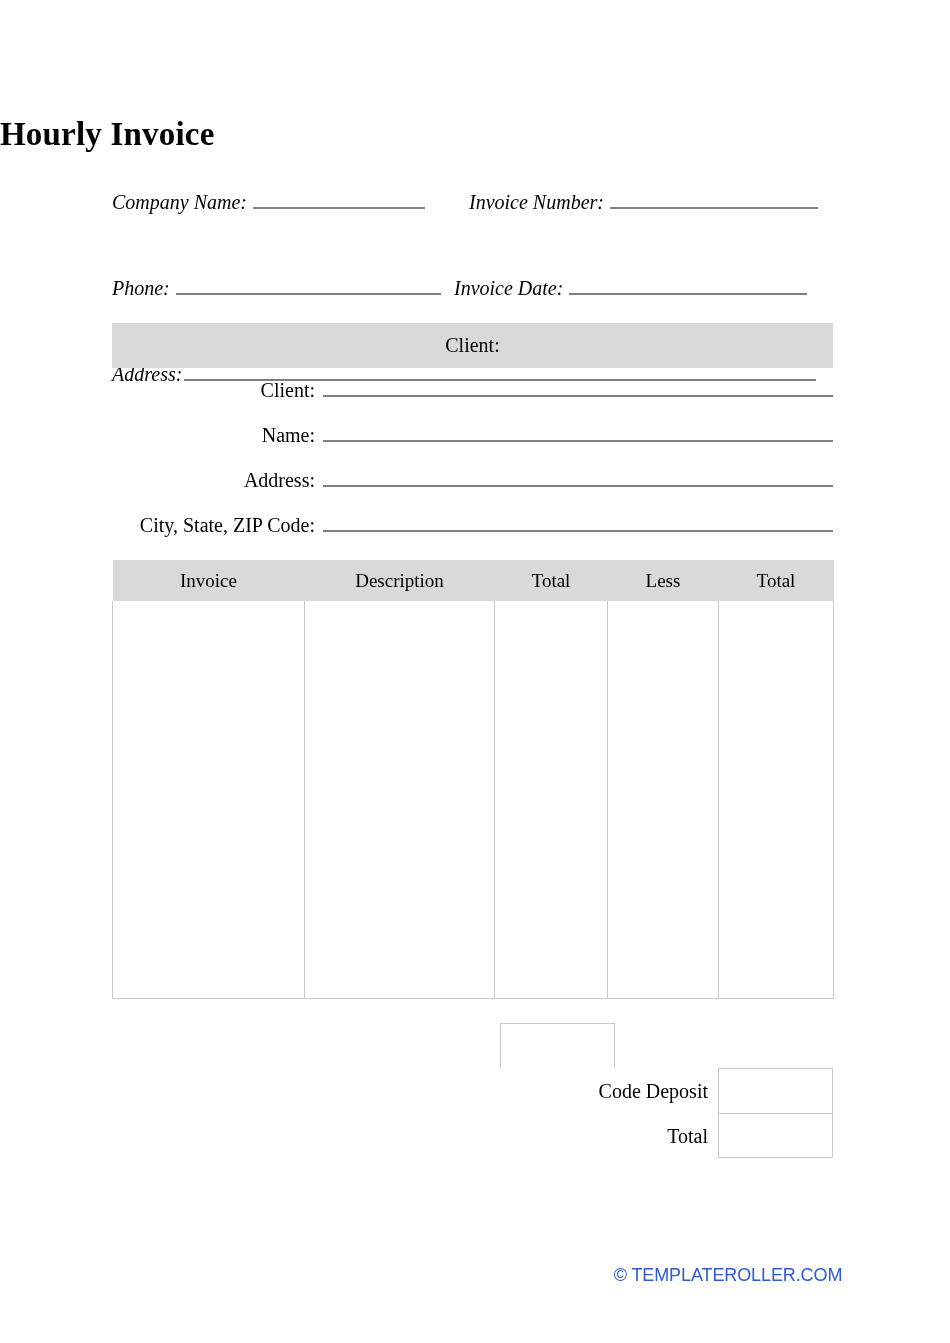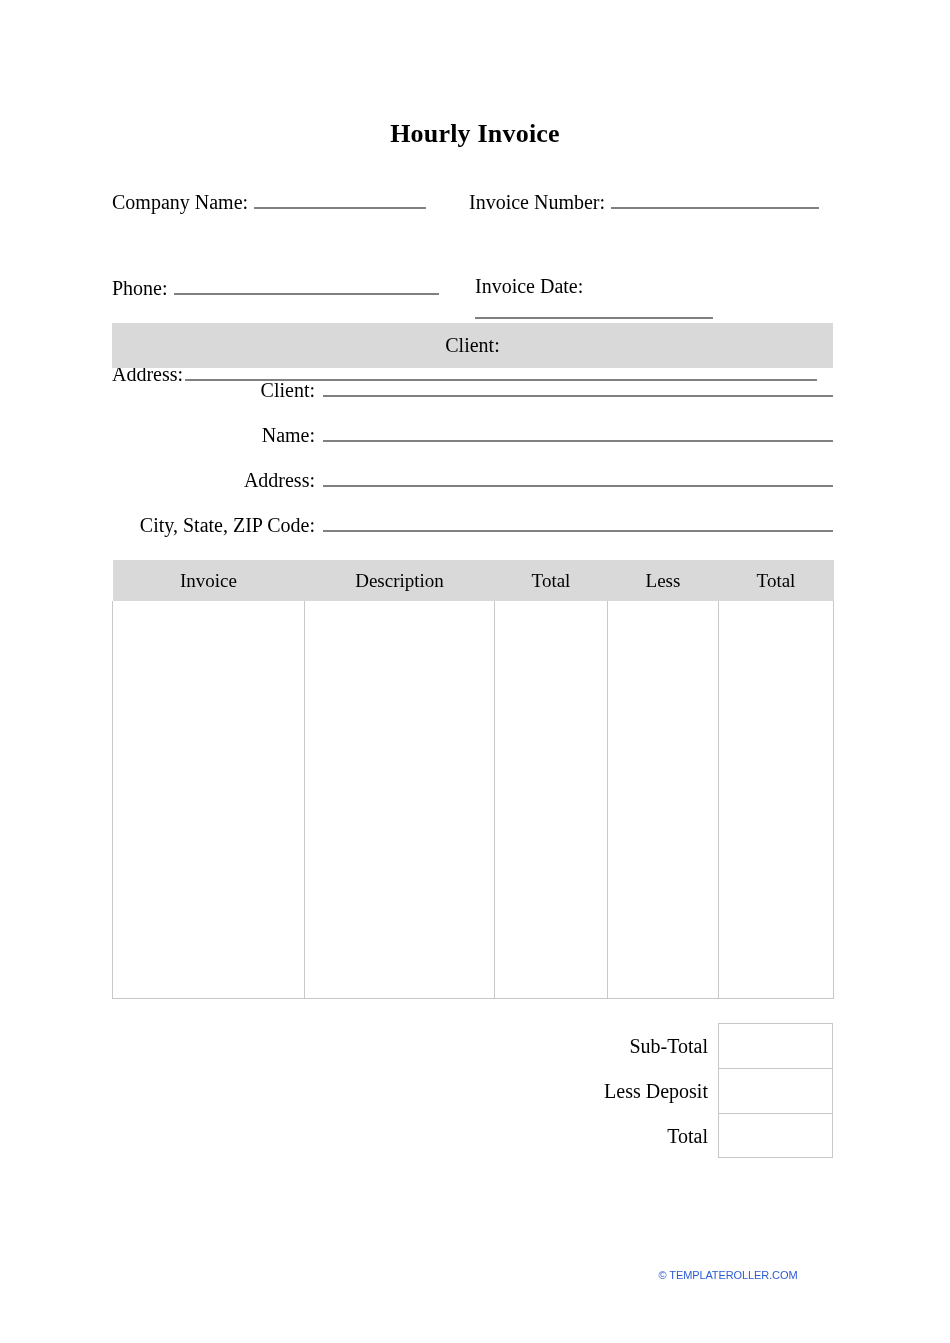--- a/index.html
+++ b/index.html
@@ -23,22 +23,22 @@
     height: 1343px;
     background: #ffffff;
   }
 
   
   .title {
     position: absolute;
     left: 0;
     top: 113px;
     width: 950px;
-    text-align: center;
-    font-size: 26px;
+    text-align: left;
+    font-size: 33px;
     font-weight: bold;
     letter-spacing: 0.2px;
     line-height: 42px;
   }
 
   
   .topform {
     position: absolute;
     left: 112px;
     top: 188px;
@@ -46,41 +46,42 @@
   }
   .form-row {
     position: relative;
     height: 43px;
   }
   .fld {
     position: absolute;
     display: flex;
     align-items: baseline;
     white-space: nowrap;
+    font-style: italic;
   }
   .fld .lbl {
     font-size: 20px;
     line-height: 24px;
   }
   .fld .rule {
     display: inline-block;
     border-bottom: 2px solid #808080;
     height: 19px;
     margin-left: 6px;
   }
   .fld.tight .rule { margin-left: 2px; }
 
   .f-company  { left: 0px;   top: 0px; }
   .f-company  .rule { width: 172px; }
   .f-invnum   { left: 357px; top: 0px; }
   .f-invnum   .rule { width: 208px; }
 
   .f-phone    { left: 0px;   top: 43px; }
   .f-phone    .rule { width: 265px; }
-  .f-invdate  { left: 357px; top: 43px; flex-direction: column; }
+  .f-invdate  { left: 342px; top: 43px; }
   .f-invdate  .rule { width: 238px; }
 
   .f-address  { left: 0px;   top: 86px; }
   .f-address  .rule { width: 632px; }
 
   
   .client-bar {
     position: absolute;
     left: 112px;
     top: 323px;
@@ -185,21 +186,21 @@
   .footer {
     position: absolute;
     left: 0;
     top: 1265px;
     width: 950px;
     text-align: center;
     padding-right: 0px;
   }
   .footer .wm {
     font-family: "Liberation Sans", "DejaVu Sans", sans-serif;
-    font-size: 11px;
+    font-size: 18px;
     color: #2b5bd7;
     letter-spacing: -0.1px;
     position: relative;
     left: 253px;
   }
 </style>
 </head>
 <body>
 
 <div class="page">
@@ -291,27 +292,26 @@
         <td></td>
         <td></td>
         <td></td>
       </tr>
     </tbody>
   </table>
 
   <div class="totals">
 
     <div class="tot-row">
-      <div class="tot-label">Sub-Total</div>
       <div class="tot-box"></div>
     </div>
 
 
     <div class="tot-row">
-      <div class="tot-label">Less Deposit</div>
+      <div class="tot-label">Code Deposit</div>
       <div class="tot-box"></div>
     </div>
 
     <div class="tot-row">
       <div class="tot-label">Total</div>
       <div class="tot-box"></div>
     </div>
 
   </div>
 

